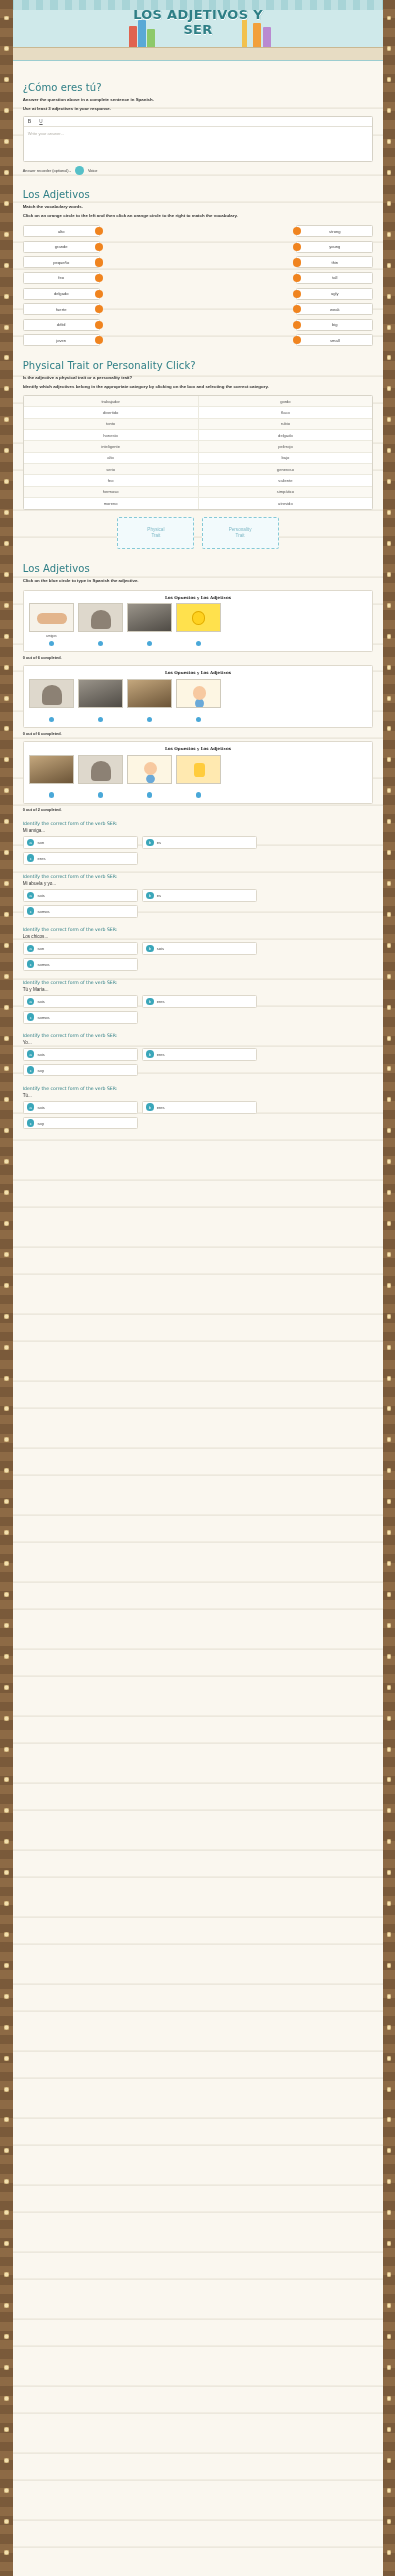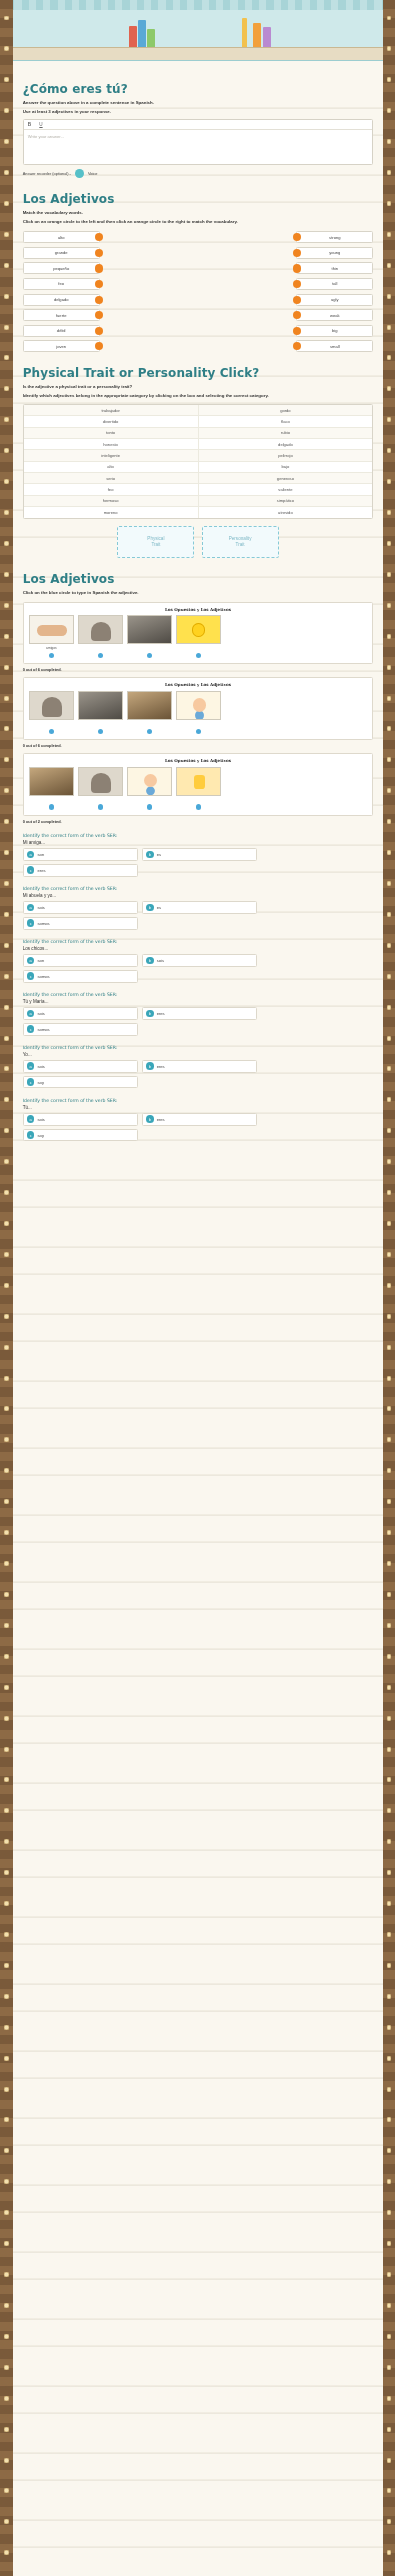--- a/index.html
+++ b/index.html
@@ -76,24 +76,24 @@
     position: relative;
     margin: 0 13.4px;
     padding: 7.2px 9.3px 20.6px 9.3px;
     background:
       repeating-linear-gradient(180deg, transparent 0 13px, #e3ded0 13px 13.4px);
     background-position: 0 20.6px;
     min-height: 3091px;
   }
   h2.section-title {
     font-family: "DejaVu Sans", sans-serif;
-    font-size: 12px;
+    font-size: 10px;
     color: #2f7f86;
     margin: 13.4px 0 4.1px 0;
-    font-weight: bold;
+    font-weight: normal;
     letter-spacing: 0.1px;
   }
   .prompt {
     font-size: 4.4px;
     font-weight: bold;
     color: #333;
     margin: 3.1px 0 2.1px 0;
     line-height: 1.5;
   }
 
@@ -479,20 +479,24 @@
 
   <div class="banner">
     <div class="checks"></div>
     <div class="shelf"></div>
     <div class="book" style="left:129px;height:20.6px;background:#e0634f;"></div>
     <div class="book" style="left:138px;height:27px;background:#5aa9d6;"></div>
     <div class="book" style="left:147px;height:17.5px;background:#8dc96a;"></div>
     <div class="pencil" style="left:242px;height:29px;"></div>
     <div class="book" style="left:253px;height:24px;background:#f2a03c;"></div>
     <div class="book" style="left:263px;height:19.6px;background:#b98ad1;"></div>
+    <div class="banner-title">
+      <div>LOS ADJETIVOS Y</div>
+      <div>SER</div>
+    </div>
   </div>
 
   <div class="content">
 
     <h2 class="section-title">¿Cómo eres tú?</h2>
     <div class="prompt">Answer the question above in a complete sentence in Spanish.</div>
     <div class="prompt">Use at least 3 adjectives in your response.</div>
 
     <div class="answer-box">
       <div class="ab-toolbar">

